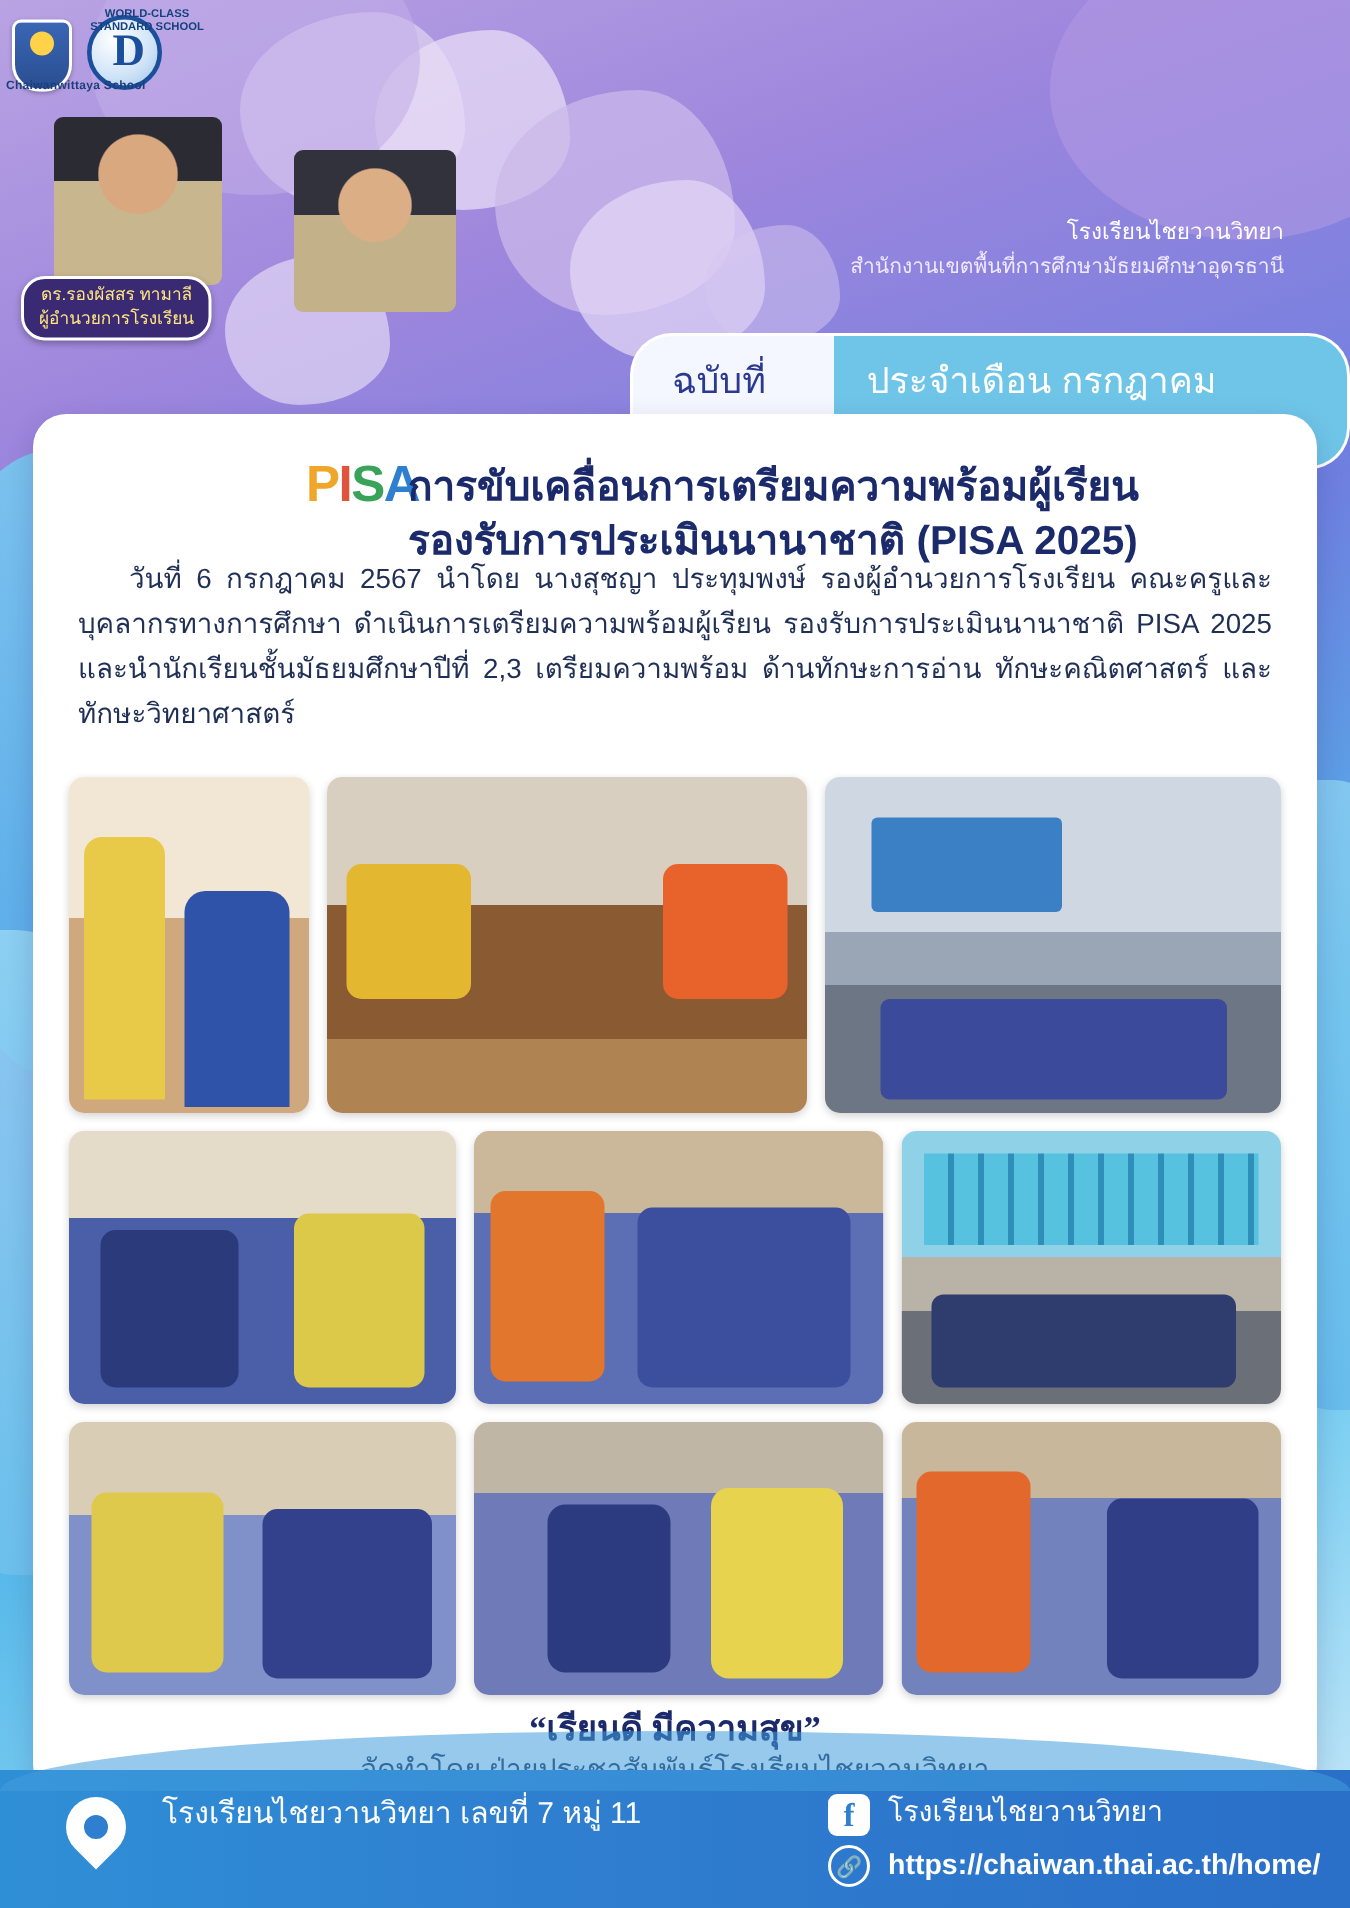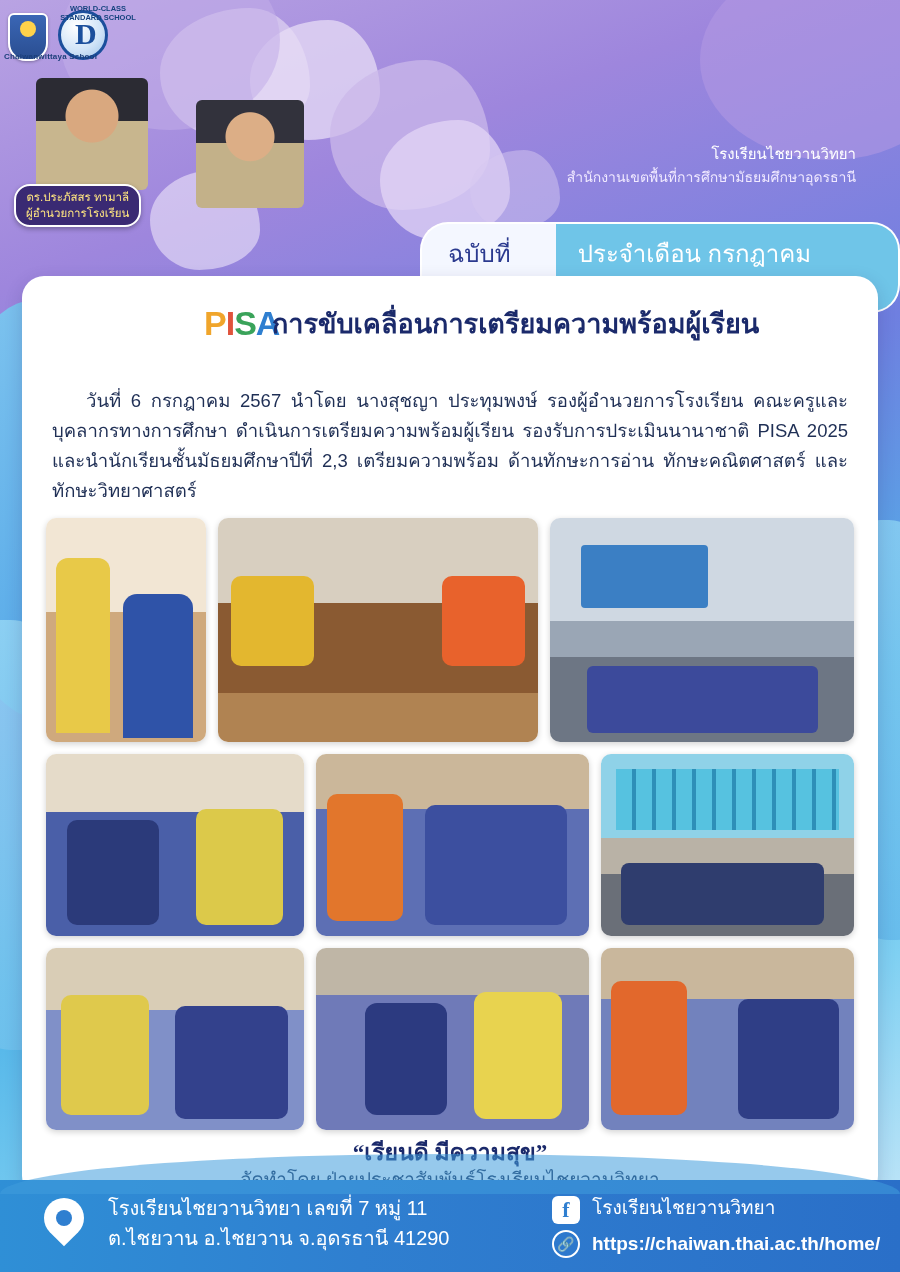--- a/index.html
+++ b/index.html
@@ -199,21 +199,21 @@
     color: #1b2a6b;
     font-weight: bold;
     font-size: 27px;
     left: 250px;
   }
   .headline1 { top: 26px; }
   .headline2 { top: 62px; }
 
   .body-text {
     position: absolute;
-    left: 30px; top: 110px;
+    left: 30px; top: 95px;
     width: 796px;
     font-size: 18.5px;
     line-height: 1.62;
     color: #1f2f55;
     text-align: justify;
   }
   .body-text .indent { display: inline-block; width: 34px; }
 
   
   .grid {
@@ -403,36 +403,37 @@
   <div class="org-line2">สำนักงานเขตพื้นที่การศึกษามัธยมศึกษาอุดรธานี</div>
 
   <div class="portrait p1">
     <div class="p-photo"></div>
   </div>
   <div class="portrait p2">
     <div class="p-photo"></div>
   </div>
 
   <div class="name-plate np1">
-    <div>ดร.ประภัสสร ทามาลี</div>
+    <div>ดร.รองผัสสร ทามาลี</div>
     <div>ผู้อำนวยการโรงเรียน</div>
   </div>
 
   <div class="pill-row">
     <div class="pill-issue">ฉบับที่ 2</div>
     <div class="pill-month">ประจำเดือน กรกฎาคม 2567</div>
   </div>
 
   <div class="card">
 
     <div class="pisa-logo">
       <span>P</span><span>I</span><span>S</span><span>A</span>
     </div>
 
     <div class="headline1">การขับเคลื่อนการเตรียมความพร้อมผู้เรียน</div>
+    <div class="headline2">รองรับการประเมินนานาชาติ (PISA 2025)</div>
 
     <div class="body-text"><span class="indent"></span><span>วันที่  6 กรกฎาคม 2567 นำโดย นางสุชญา ประทุมพงษ์ รองผู้อำนวยการโรงเรียน คณะครูและบุคลากรทางการศึกษา   ดำเนินการเตรียมความพร้อมผู้เรียน  รองรับการประเมินนานาชาติ PISA 2025 และนำนักเรียนชั้นมัธยมศึกษาปีที่ 2,3 เตรียมความพร้อม ด้านทักษะการอ่าน ทักษะคณิตศาสตร์ และทักษะวิทยาศาสตร์</span></div>
 
     <div class="grid">
 
       <div class="grid-row">
         <div class="ph" style="width:163px;height:224px;">
           <div class="ph-inner scene-a"></div>
         </div>
         <div class="ph" style="width:327px;height:224px;">
@@ -471,21 +472,20 @@
 
     <div class="motto">“เรียนดี มีความสุข”</div>
     <div class="motto-sub">จัดทำโดย ฝ่ายประชาสัมพันธ์โรงเรียนไชยวานวิทยา</div>
   </div>
 
   <div class="footer">
     <div class="pin">
       <div class="pin-shape"></div>
     </div>
     <div class="addr1">โรงเรียนไชยวานวิทยา เลขที่ 7 หมู่ 11</div>
-    <div class="addr2">ต.ไชยวาน อ.ไชยวาน จ.อุดรธานี 41290</div>
 
     <div class="fb-icon">f</div>
     <div class="fb-text">โรงเรียนไชยวานวิทยา</div>
 
     <div class="link-icon">🔗</div>
     <div class="link-text">https://chaiwan.thai.ac.th/home/</div>
   </div>
 
 </div>
 

